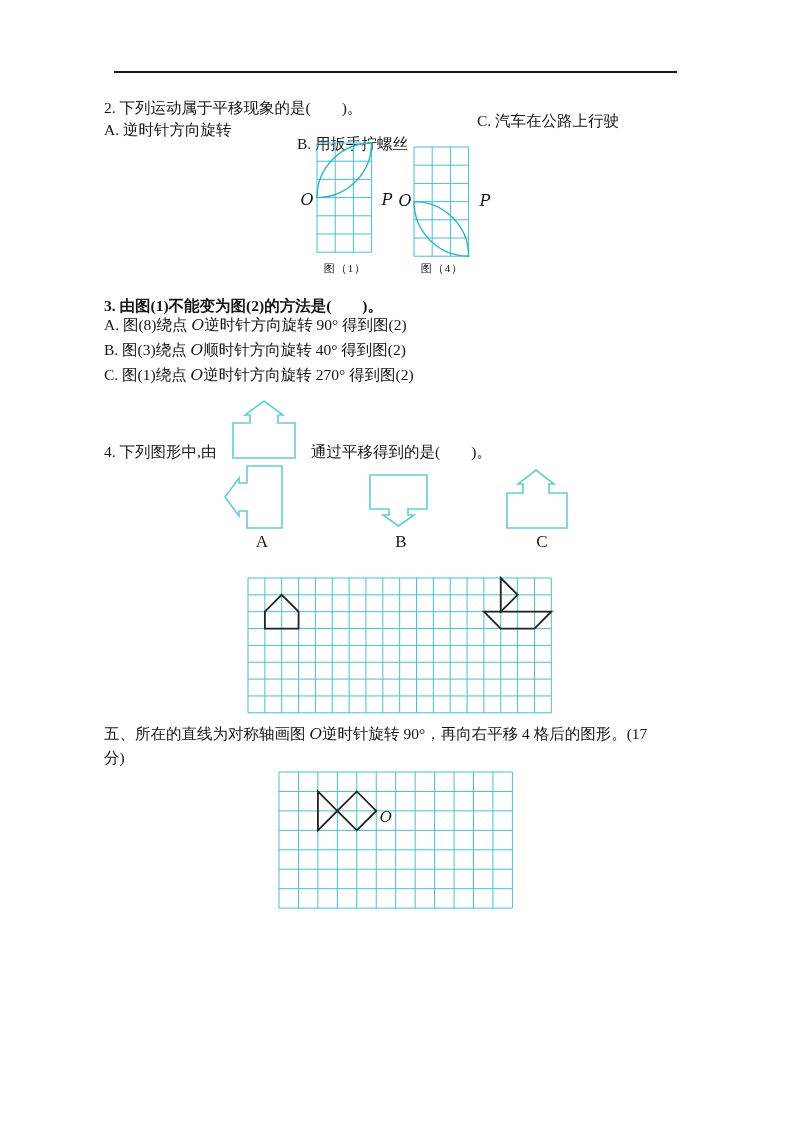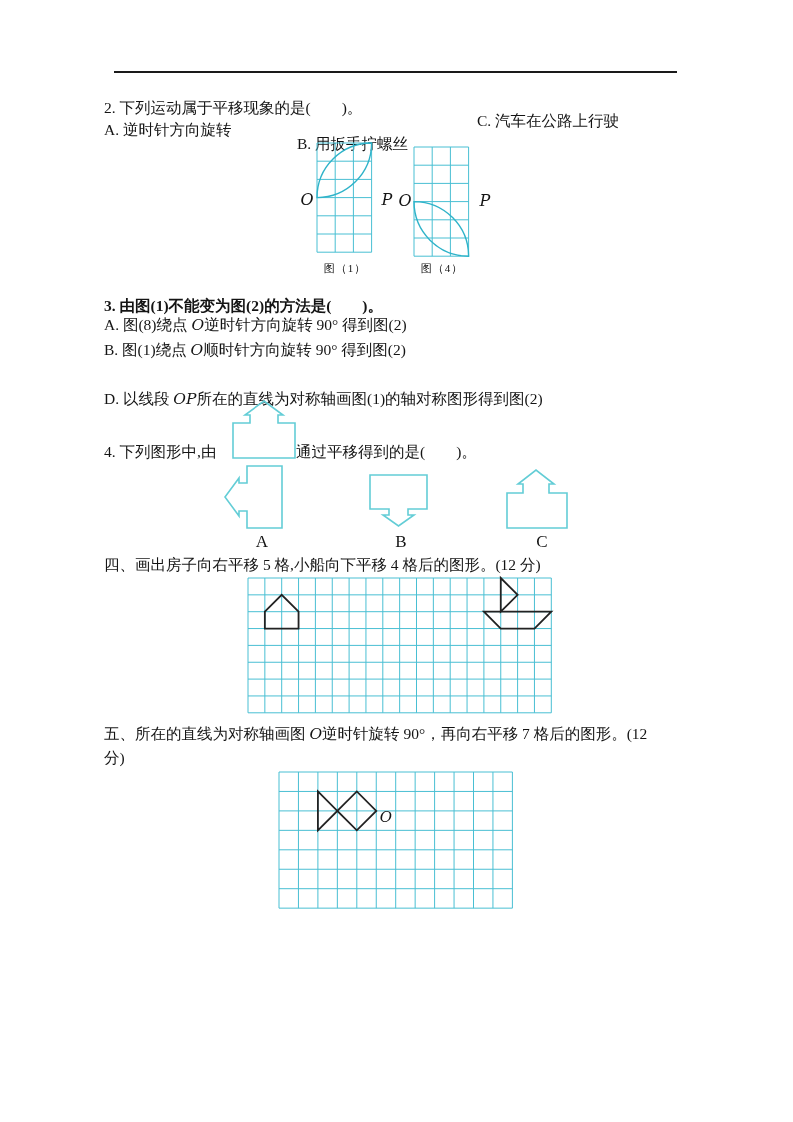--- a/index.html
+++ b/index.html
@@ -65,51 +65,50 @@
     </div>
   <span class="abs plabel" style="left:307px;top:199px;">O</span>
   <span class="abs plabel" style="left:387px;top:199px;">P</span>
   <span class="abs plabel" style="left:405px;top:200px;">O</span>
   <span class="abs plabel" style="left:485px;top:200px;">P</span>
   <div class="abs cap" style="left:314px;top:261px;">图（1）</div>
   <div class="abs cap" style="left:411px;top:261px;">图（4）</div>
 
   <div class="abs txt" style="left:104px;top:297px;font-weight:bold;">3. 由图(1)不能变为图(2)的方法是(　　)。</div>
   <div class="abs txt" style="left:104px;top:316px;"><span>A. 图(8)绕点 </span><span class="var">O</span><span>逆时针方向旋转 90° 得到图(2)</span></div>
-  <div class="abs txt" style="left:104px;top:341px;"><span>B. 图(1)绕点 </span><span class="var">O</span><span>顺时针方向旋转 90° 得到图(2)</span></div>
-  <div class="abs txt" style="left:104px;top:390px;"><span>D. 以线段 </span><span class="var">OP</span><span>所在的直线为对称轴画图(1)的轴对称图形得到图(2)</span></div>
+  <div class="abs txt" style="left:104px;top:341px;"><span>B. 图(3)绕点 </span><span class="var">O</span><span>顺时针方向旋转 40° 得到图(2)</span></div>
+  <div class="abs txt" style="left:104px;top:366px;"><span>C. 图(1)绕点 </span><span class="var">O</span><span>逆时针方向旋转 270° 得到图(2)</span></div>
 
   <div class="abs txt" style="left:104px;top:443px;text-align:right;">4. 下列图形中,由</div>
   <div class="abs figbox" style="left:231px;top:399px;">
       <svg width="66" height="61">
         <polygon points="2,24 19,24 19,16 14,16 33,2 52,16 47,16 47,24 64,24 64,59 2,59" fill="none" stroke="#63cdd6" stroke-width="1.6" stroke-linejoin="miter"></polygon>
       </svg>
     </div>
-  <div class="abs txt" style="left:296px;top:443px;">通过平移得到的是(　　)。</div>
+  <div class="abs txt" style="left:311px;top:443px;">通过平移得到的是(　　)。</div>
 
   <div class="abs figbox" style="left:223px;top:464px;">
       <svg width="61" height="66">
         <polygon points="24,2 59,2 59,64 24,64 24,47 16,47 16,52 2,33 16,14 16,19 24,19" fill="none" stroke="#63cdd6" stroke-width="1.6" stroke-linejoin="miter"></polygon>
       </svg>
     </div>
   <div class="abs figbox" style="left:368px;top:473px;">
       <svg width="61" height="55">
         <polygon points="2,2 59,2 59,36 40,36 40,42 46,42 30.5,53 15,42 21,42 21,36 2,36" fill="none" stroke="#63cdd6" stroke-width="1.6" stroke-linejoin="miter"></polygon>
       </svg>
     </div>
   <div class="abs figbox" style="left:505px;top:468px;">
       <svg width="64" height="62">
         <polygon points="2,25 18,25 18,16 13,16 31,2 49,16 44,16 44,25 62,25 62,60 2,60" fill="none" stroke="#63cdd6" stroke-width="1.6" stroke-linejoin="miter"></polygon>
       </svg>
     </div>
   <div class="abs optlabel" style="left:250px;top:532px;">A</div>
   <div class="abs optlabel" style="left:389px;top:532px;">B</div>
   <div class="abs optlabel" style="left:530px;top:532px;">C</div>
 
-  <div class="abs txt" style="left:104px;top:556px;">四、画出房子向右平移 5 格,小船向下平移 4 格后的图形。(12 分)</div>
   <div class="abs figbox" style="left:245px;top:575px;">
       <svg width="309.3" height="140.8">
         <g transform="translate(3,3)">
           <line x1="0" y1="0" x2="0" y2="134.8" stroke="#49bfd3" stroke-width="1"></line>
           <line x1="16.85" y1="0" x2="16.85" y2="134.8" stroke="#49bfd3" stroke-width="1"></line>
           <line x1="33.7" y1="0" x2="33.7" y2="134.8" stroke="#49bfd3" stroke-width="1"></line>
           <line x1="50.550000000000004" y1="0" x2="50.550000000000004" y2="134.8" stroke="#49bfd3" stroke-width="1"></line>
           <line x1="67.4" y1="0" x2="67.4" y2="134.8" stroke="#49bfd3" stroke-width="1"></line>
           <line x1="84.25" y1="0" x2="84.25" y2="134.8" stroke="#49bfd3" stroke-width="1"></line>
           <line x1="101.10000000000001" y1="0" x2="101.10000000000001" y2="134.8" stroke="#49bfd3" stroke-width="1"></line>
@@ -134,21 +133,21 @@
           <line x1="0" y1="101.10000000000001" x2="303.3" y2="101.10000000000001" stroke="#49bfd3" stroke-width="1"></line>
           <line x1="0" y1="117.95000000000002" x2="303.3" y2="117.95000000000002" stroke="#49bfd3" stroke-width="1"></line>
           <line x1="0" y1="134.8" x2="303.3" y2="134.8" stroke="#49bfd3" stroke-width="1"></line>
           <polygon points="16.85,50.550000000000004 16.85,33.7 33.7,16.85 50.550000000000004,33.7 50.550000000000004,50.550000000000004" fill="none" stroke="#222222" stroke-width="1.8" stroke-linejoin="miter"></polygon>
           <polygon points="252.75000000000003,0 269.6,16.85 252.75000000000003,33.7" fill="none" stroke="#222222" stroke-width="1.8" stroke-linejoin="miter"></polygon>
           <polygon points="235.90000000000003,33.7 303.3,33.7 286.45000000000005,50.550000000000004 252.75000000000003,50.550000000000004" fill="none" stroke="#222222" stroke-width="1.8" stroke-linejoin="miter"></polygon>
         </g>
       </svg>
     </div>
 
-  <div class="abs txt" style="left:104px;top:725px;"><span>五、所在的直线为对称轴画图 </span><span class="var">O</span><span>逆时针旋转 90°，再向右平移 7 格后的图形。(12</span></div>
+  <div class="abs txt" style="left:104px;top:725px;"><span>五、所在的直线为对称轴画图 </span><span class="var">O</span><span>逆时针旋转 90°，再向右平移 4 格后的图形。(17</span></div>
   <div class="abs txt" style="left:104px;top:749px;">分)</div>
   <div class="abs figbox" style="left:276px;top:769px;">
       <svg width="239.39999999999998" height="142.15">
         <g transform="translate(3,3)">
           <line x1="0" y1="0" x2="0" y2="136.15" stroke="#49bfd3" stroke-width="1"></line>
           <line x1="19.45" y1="0" x2="19.45" y2="136.15" stroke="#49bfd3" stroke-width="1"></line>
           <line x1="38.9" y1="0" x2="38.9" y2="136.15" stroke="#49bfd3" stroke-width="1"></line>
           <line x1="58.349999999999994" y1="0" x2="58.349999999999994" y2="136.15" stroke="#49bfd3" stroke-width="1"></line>
           <line x1="77.8" y1="0" x2="77.8" y2="136.15" stroke="#49bfd3" stroke-width="1"></line>
           <line x1="97.25" y1="0" x2="97.25" y2="136.15" stroke="#49bfd3" stroke-width="1"></line>

